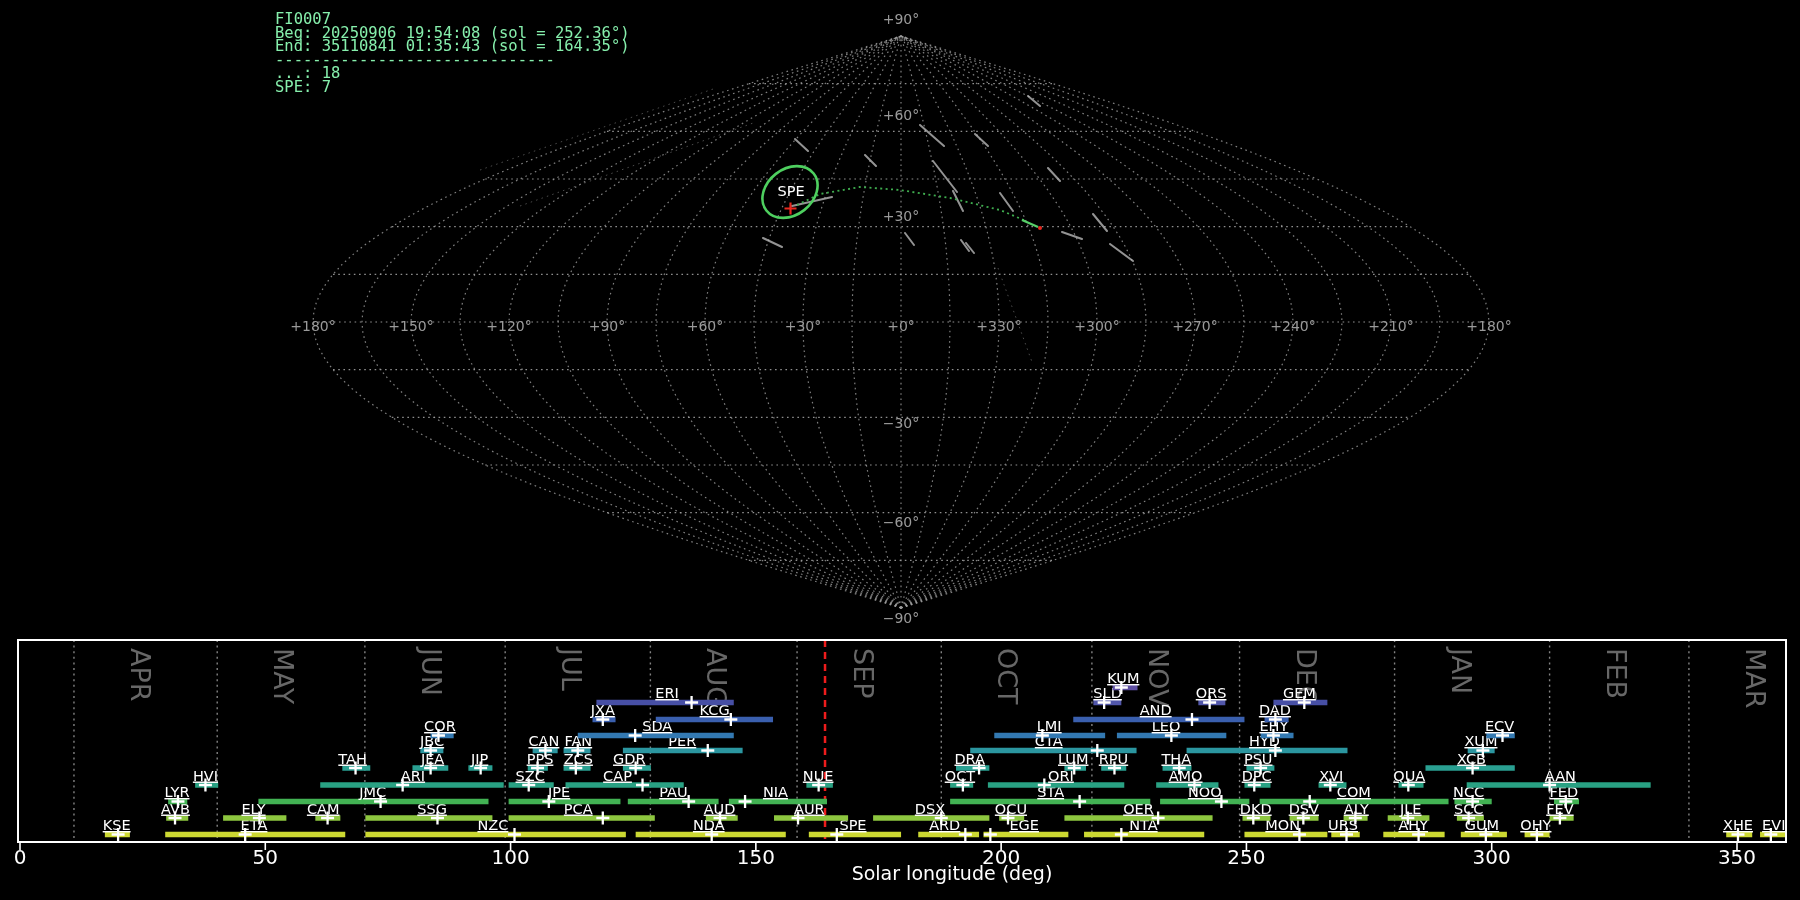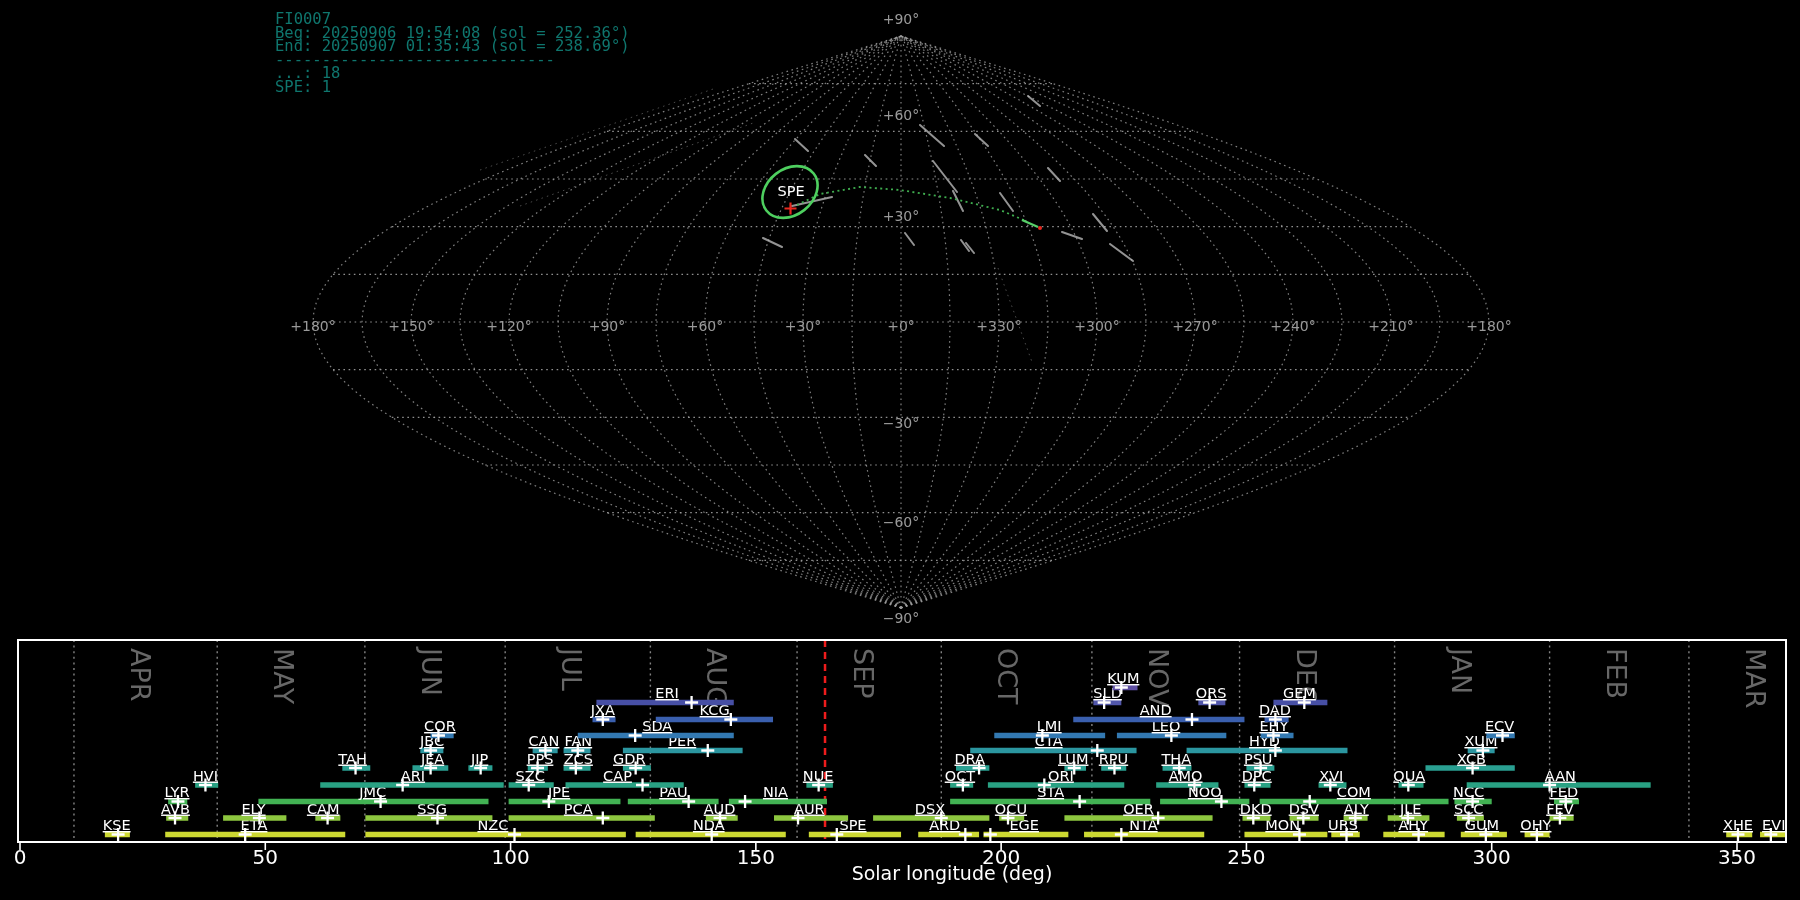--- a/index.html
+++ b/index.html
@@ -1,19 +1,19 @@
 <!DOCTYPE html>
 <html><head>
 <meta charset="utf-8">
 <style>
   html,body{margin:0;padding:0;background:#000;}
   body{width:1800px;height:900px;position:relative;overflow:hidden;
        font-family:"DejaVu Sans",sans-serif;}
   #scene{position:absolute;left:0;top:0;}
-  .info{position:absolute;left:275px;top:13px;z-index:5;color:#0f766e;
+  .info{position:absolute;left:275px;top:13px;z-index:5;color:#86efac;
         font-family:"DejaVu Sans Mono",monospace;font-size:15.5px;line-height:13.6px;}
   .info span{display:block;white-space:pre;}
   svg text{font-family:"DejaVu Sans",sans-serif;}
 </style>
 </head>
 <body>
 
 <svg id="scene" width="1800" height="900" viewBox="0 0 1800 900">
   <g id="sky-map">
       <line x1="748.8144014797178" y1="560.3333333333333" x2="1053.1855985202822" y2="560.3333333333333" stroke="#9f9f9f" stroke-width="1.2" stroke-dasharray="1.6 3.6" opacity="0.9"></line>
@@ -402,17 +402,17 @@
       <text x="1491.71" y="864" font-size="20" fill="#fff" text-anchor="middle">300</text>
       <line x1="1736.9950000000001" y1="842" x2="1736.9950000000001" y2="850" stroke="#fff" stroke-width="1.6"></line>
       <text x="1736.9950000000001" y="864" font-size="20" fill="#fff" text-anchor="middle">350</text>
       <text x="952" y="880" font-size="19" fill="#fff" text-anchor="middle">Solar longitude (deg)</text>
     </g>
 </svg>
 
 <div class="info">
   <span>FI0007</span>
   <span>Beg: 20250906 19:54:08 (sol = 252.36°)</span>
-  <span>End: 20250907 01:35:43 (sol = 238.69°)</span>
+  <span>End: 35110841 01:35:43 (sol = 164.35°)</span>
   <span>------------------------------</span>
   <span>...: 18</span>
-  <span>SPE: 1</span>
+  <span>SPE: 7</span>
 </div>
 
 </body></html>

